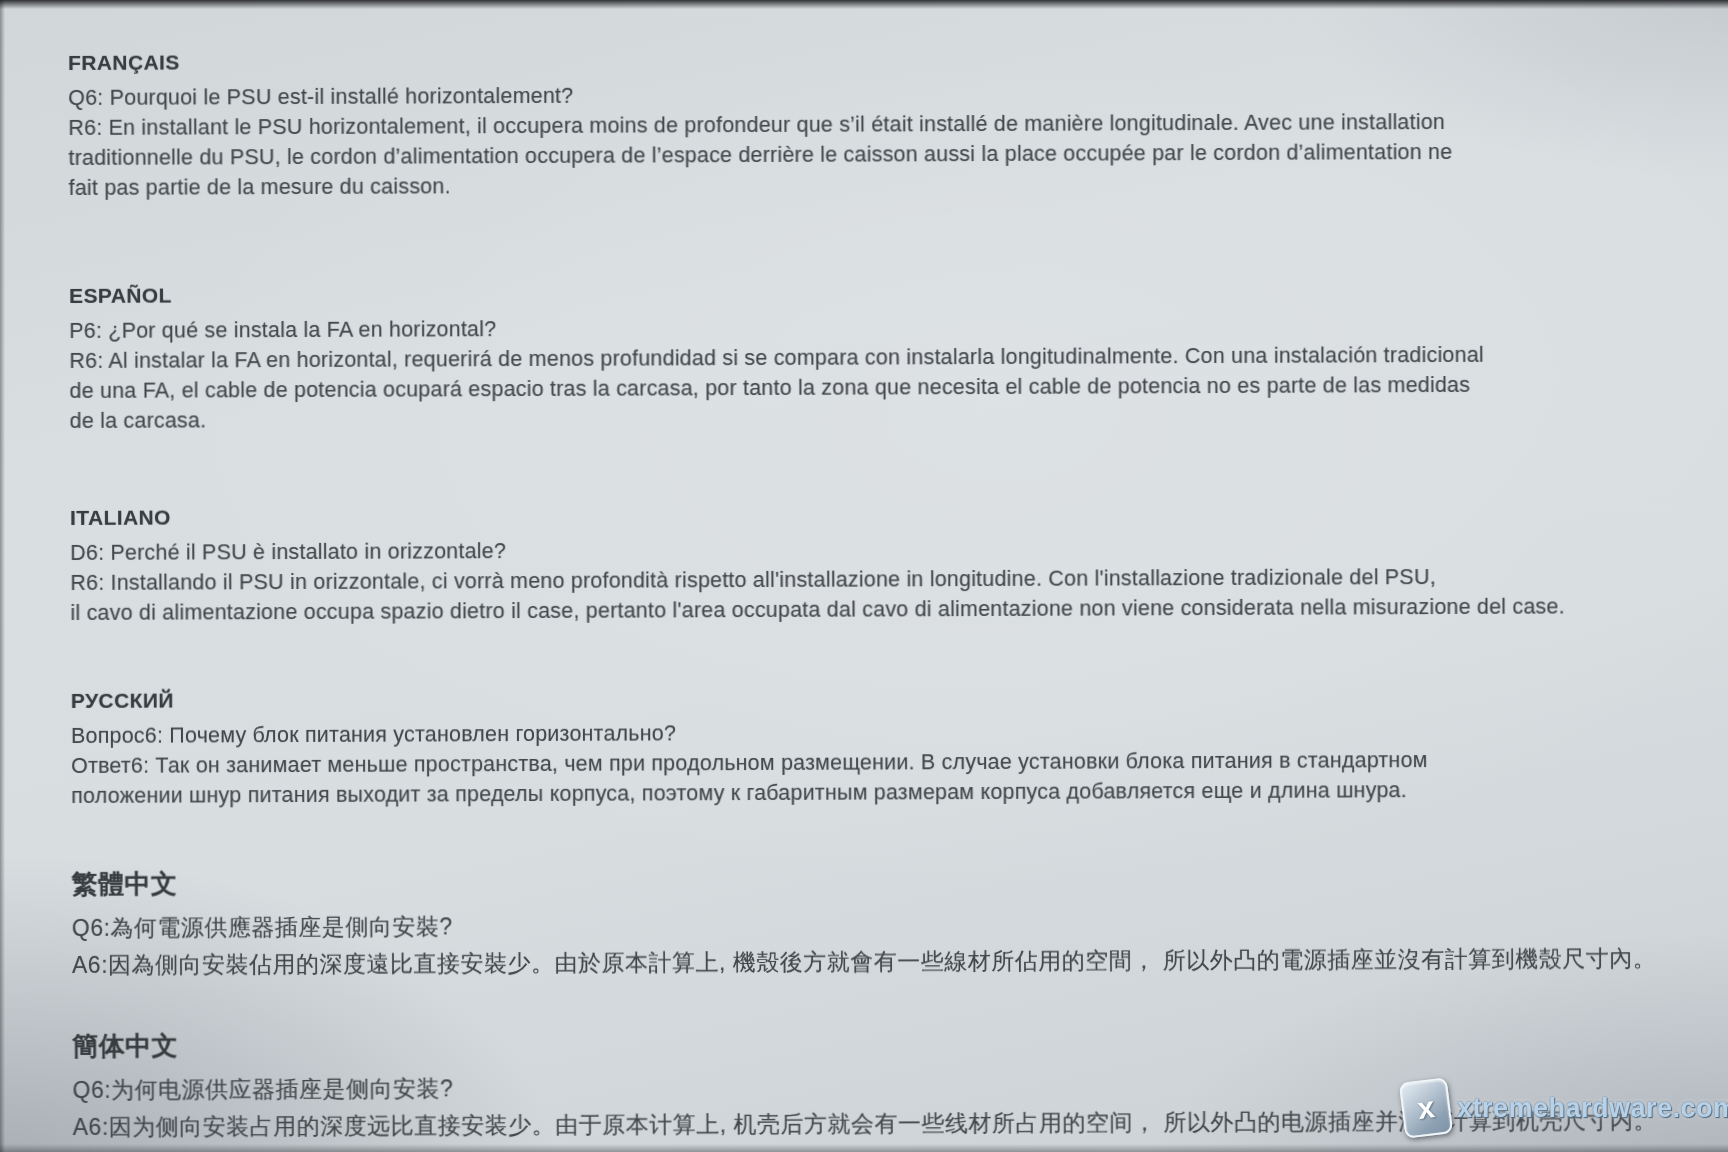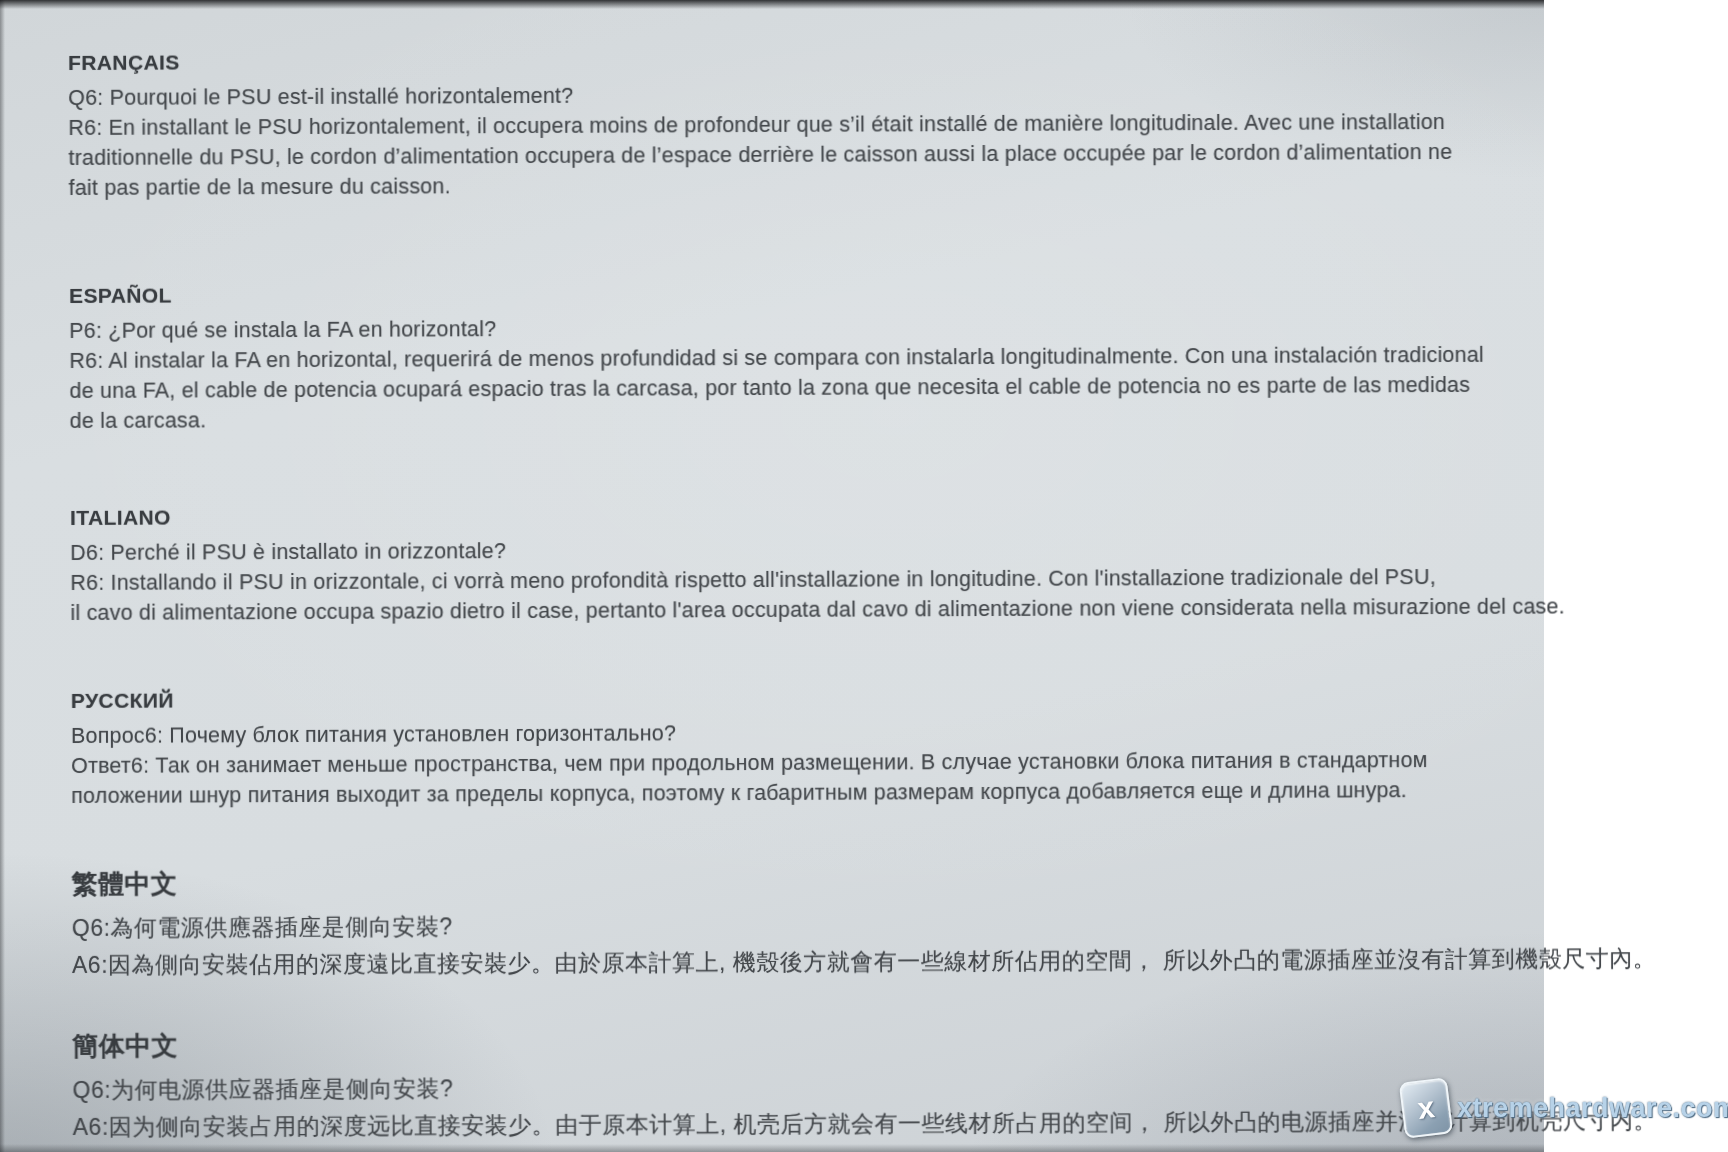--- a/index.html
+++ b/index.html
@@ -3,21 +3,21 @@
 <meta charset="utf-8">
 <style>
   html, body { margin: 0; padding: 0; }
   body {
     width: 1728px; height: 1152px;
     overflow: hidden;
     font-family: "Liberation Sans", "DejaVu Sans", sans-serif;
   }
   .photo {
     position: relative;
-    width: 1544px; height: 1152px;
+    width: 1728px; height: 1152px;
     background:
       radial-gradient(ellipse 1250px 720px at 58% 36%, rgba(255,255,255,0.12), rgba(255,255,255,0) 72%),
       radial-gradient(ellipse 900px 520px at 0% 102%, rgba(62,72,82,0.30), rgba(62,72,82,0) 62%),
       radial-gradient(ellipse 950px 430px at 100% 104%, rgba(66,76,92,0.24), rgba(66,76,92,0) 62%),
       radial-gradient(ellipse 700px 300px at 100% 0%, rgba(120,128,136,0.18), rgba(120,128,136,0) 60%),
       linear-gradient(168deg, #d1d6d9 0%, #d9dee1 32%, #d8dde0 62%, #ccd1d5 100%);
   }
   .edge-top {
     position: absolute; top: 0; left: 0; right: 0; height: 9px;
     background: linear-gradient(to bottom, rgba(14,15,17,0.82), rgba(14,15,17,0));

